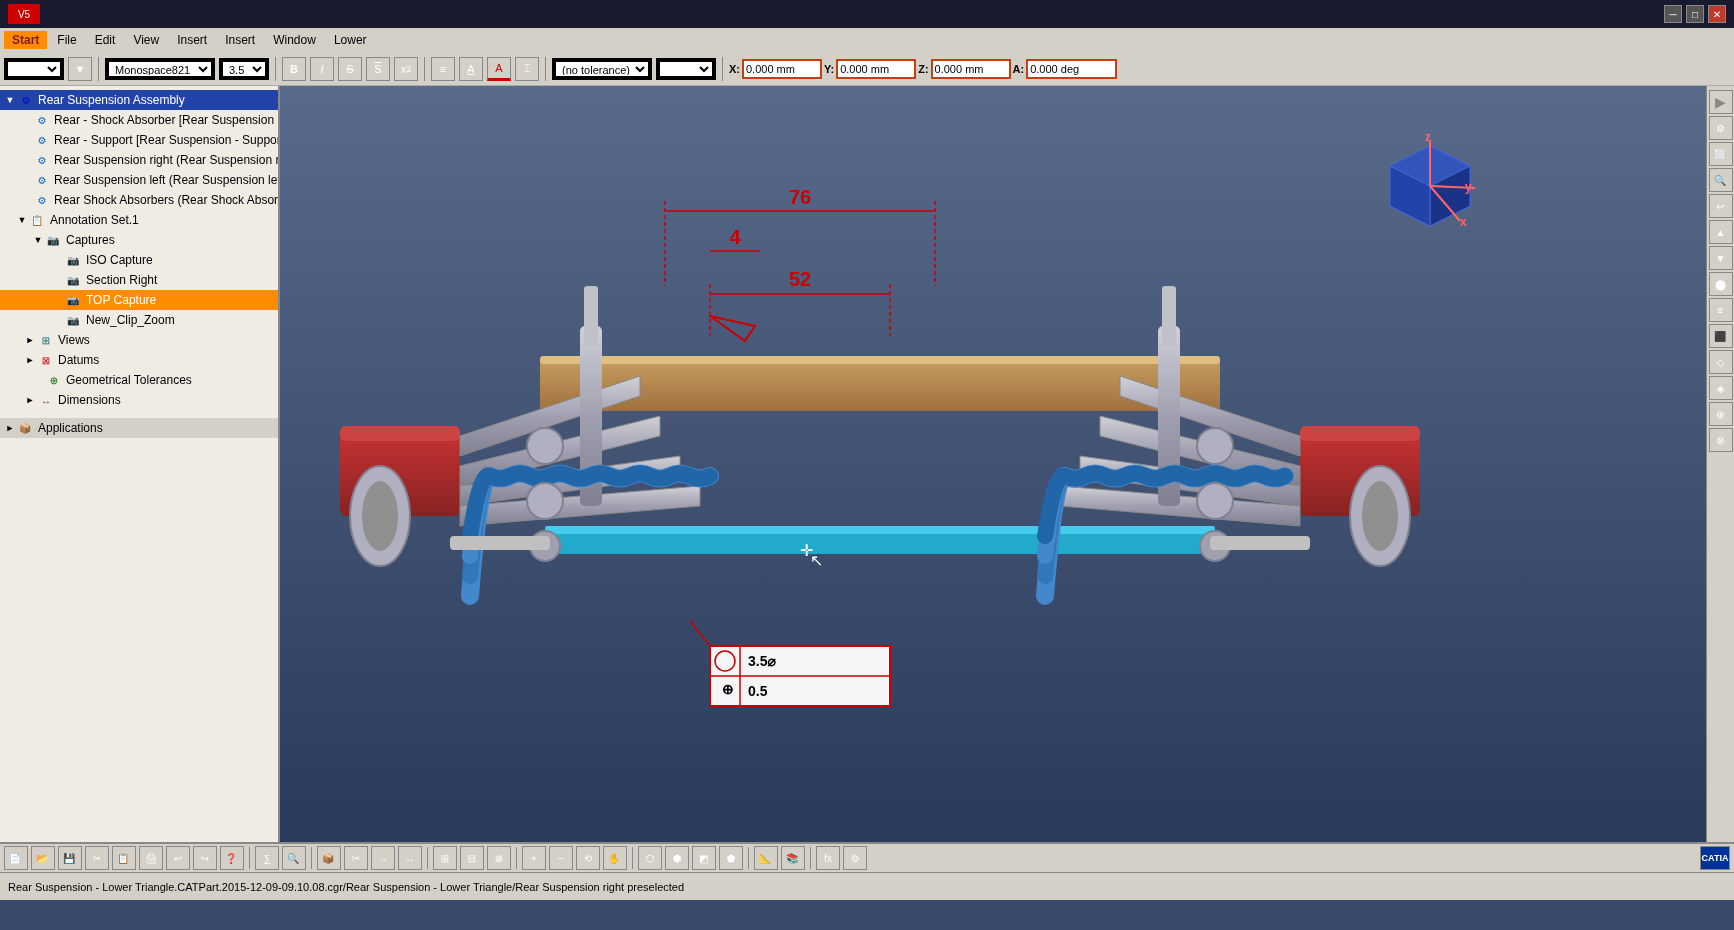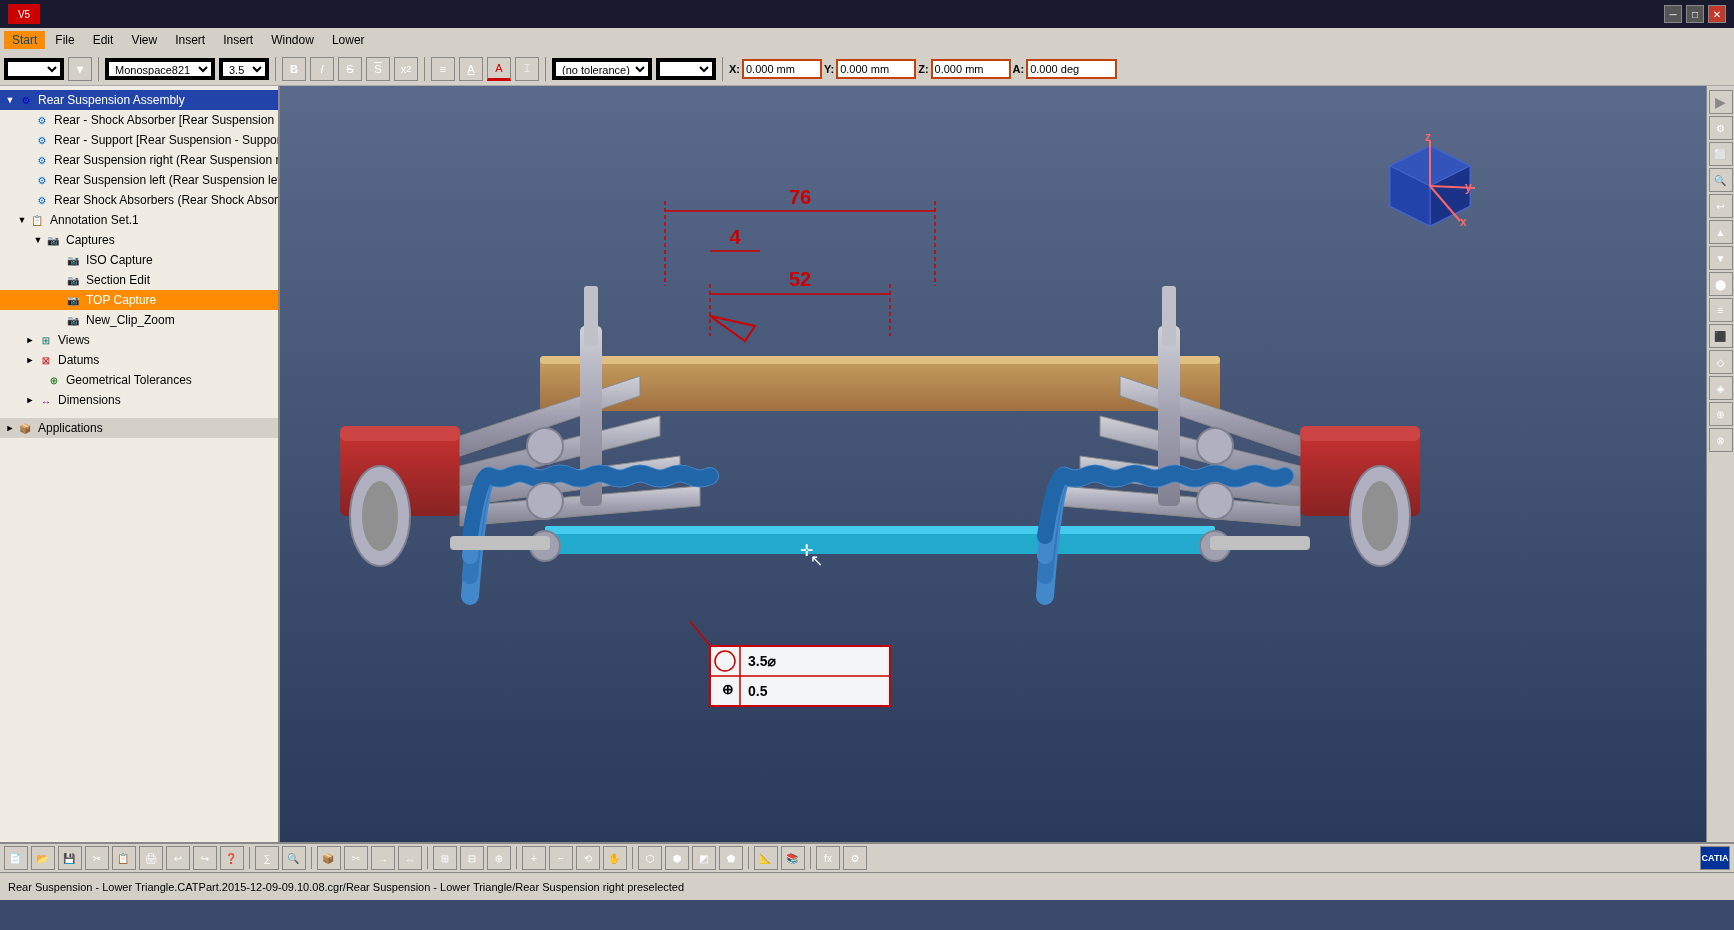--- a/index.html
+++ b/index.html
@@ -195,21 +195,21 @@
 <div id="titlebar">
   <div style="width:32px;height:20px;background:#cc0000;font-size:10px;display:flex;align-items:center;justify-content:center;">V5</div>
   <div class="win-controls">
     <div class="win-btn">─</div>
     <div class="win-btn">□</div>
     <div class="win-btn close">✕</div>
   </div>
 </div>
 
 <div id="menubar">
-  <div class="menu-item" style="background:#ff8c00;color:#0c4a6e;font-weight:normal;">Start</div>
+  <div class="menu-item" style="background:#ff8c00;color:#7f1d1d;font-weight:bold;">Start</div>
   <div class="menu-item">File</div>
   <div class="menu-item">Edit</div>
   <div class="menu-item">View</div>
   <div class="menu-item">Insert</div>
   <div class="menu-item">Insert</div>
   <div class="menu-item">Window</div>
   <div class="menu-item">Lower</div>
 </div>
 
 <div id="toolbar1">
@@ -227,21 +227,21 @@
   <div class="tb-btn" style="font-style:italic;">I</div>
   <div class="tb-btn" style="text-decoration:line-through;">S</div>
   <div class="tb-btn" style="text-decoration:overline;">S</div>
   <div class="tb-btn">x<sup>2</sup></div>
   <div class="tb-sep"></div>
   <div class="tb-btn">≡</div>
   <div class="tb-btn" style="text-decoration:underline;">A</div>
   <div class="tb-btn" style="color:#cc0000;border-bottom:3px solid #cc0000;">A</div>
   <div class="tb-btn">⌶</div>
   <div class="tb-sep"></div>
-  <select class="tb-select" style="width:100px;">
+  <select class="tb-select" style="width:100px;text-align:center;">
     <option>(no tolerance)</option>
   </select>
   <select class="tb-select" style="width:60px;"></select>
   <div class="tb-sep"></div>
   <div class="tb-coord">
     <label>X:</label>
     <input type="text" class="tb-coord" value="0.000 mm" style="width: 80px;">
     <label>Y:</label>
     <input type="text" class="tb-coord" value="0.000 mm" style="width: 80px;">
     <label>Z:</label>
@@ -301,21 +301,21 @@
 
     <div class="tree-item" style="padding-left:52px;">
       <span class="tree-expand"></span>
       <span class="tree-icon" style="color:#0066cc;">📷</span>
       <span>ISO Capture</span>
     </div>
 
     <div class="tree-item" style="padding-left:52px;">
       <span class="tree-expand"></span>
       <span class="tree-icon" style="color:#0066cc;">📷</span>
-      <span>Section Edit</span>
+      <span>Section Right</span>
     </div>
 
     <div class="tree-item highlighted" style="padding-left:52px;">
       <span class="tree-expand"></span>
       <span class="tree-icon">📷</span>
       <span>TOP Capture</span>
     </div>
 
     <div class="tree-item" style="padding-left:52px;">
       <span class="tree-expand"></span>

